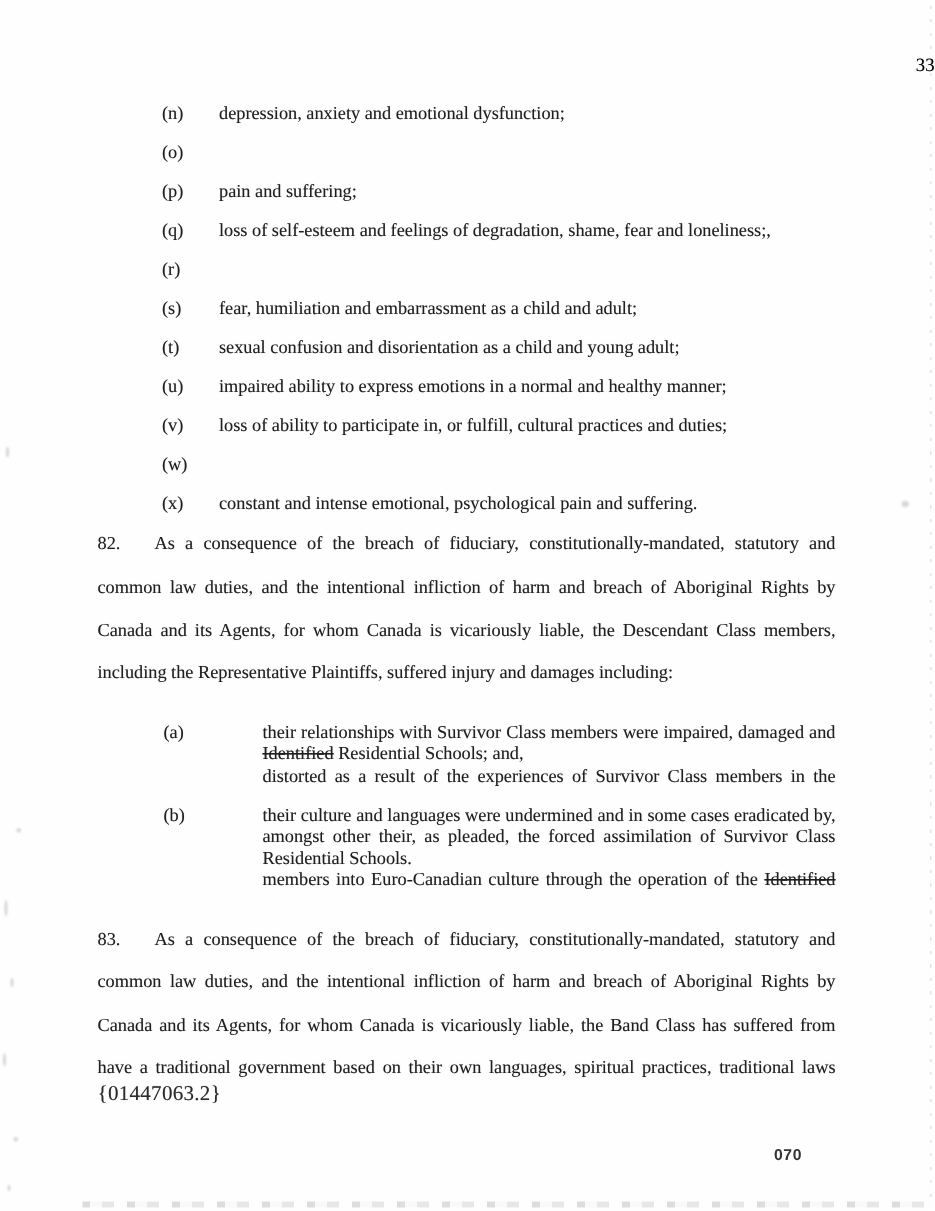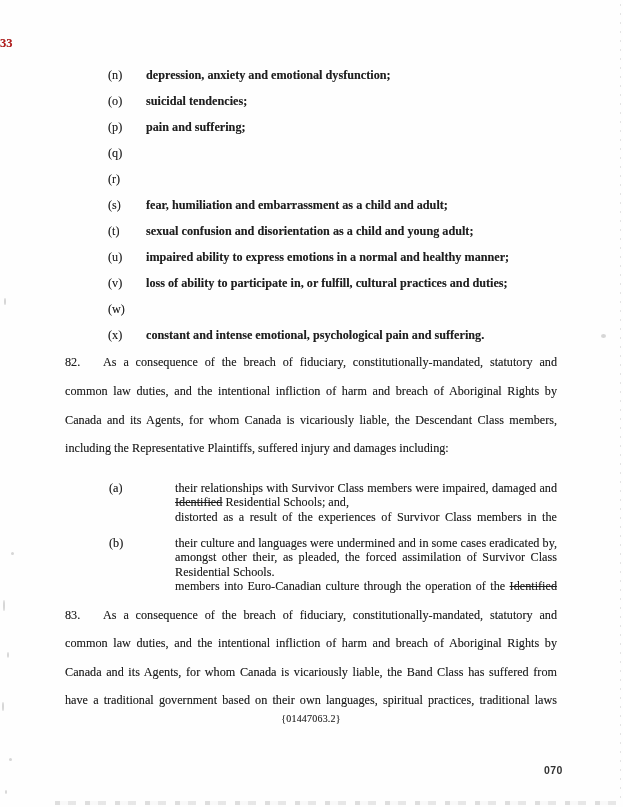--- a/index.html
+++ b/index.html
@@ -12,66 +12,64 @@
     position: relative;
     width: 623px; height: 807px;
     background: #fefefe;
     font-family: "Liberation Serif", "DejaVu Serif", serif;
     color: #1f1f1f;
     text-shadow: 0 0 0.5px rgba(40,40,40,0.45);
   }
   .page-num {
     position: absolute;
     top: 36px; left: 0; width: 623px;
-    text-align: left;
+    text-align: right;
     font-size: 12.5px;
-    color: #b91c1c;
-    font-weight: bold;
+    color: #000000;
   }
   .content {
     position: absolute;
     left: 65px; top: 69px;
     width: 492px;
     font-size: 12.2px;
   }
   
   .lrow { display: flex; height: 26px; line-height: 13px; }
   .llbl { padding-left: 43px; width: 38px; flex: 0 0 38px; box-sizing: content-box; }
-  .ltxt { flex: 1; font-weight: bold; }
+  .ltxt { flex: 1; }
   
   .para { margin: 0; }
   .p82 { margin-top: -7px; }
-  .p83 { margin-top: 8px; }
+  .p83 { margin-top: 19px; }
   .dline { line-height: 28.8px; height: 28.8px; white-space: nowrap; }
   .p83 .dline { line-height: 28.2px; height: 28.2px; }
   .dline.just { white-space: normal; text-align: justify; text-align-last: justify; }
   .numline { display: flex; }
   .pnum { flex: 0 0 38px; width: 38px; }
   .numline .ptext { flex: 1; text-align: justify; text-align-last: justify; }
   
   .srow { display: flex; line-height: 14.3px; }
   .subA { margin-top: 18px; }
   .subB { margin-top: 12px; }
   .slbl { padding-left: 44px; width: 35px; flex: 0 0 35px; box-sizing: content-box; }
   .sbody { flex: 1; margin-left: 31px; }
   .sline { line-height: 14.3px; }
   .sline.just { text-align: justify; text-align-last: justify; }
   .strike { text-decoration: line-through; text-decoration-thickness: 1px; }
   
   .doc-id {
     line-height: 10px;
-    font-size: 10px;
+    font-size: 14px;
     letter-spacing: 0.2px;
     color: #2b2b2b;
-    text-align: center;
   }
   
   .bates {
     position: absolute;
-    left: 544px; top: 764px;
+    left: 516px; top: 764px;
     font-family: "Liberation Sans", "DejaVu Sans", sans-serif;
     font-weight: 700;
     font-size: 10.5px;
     letter-spacing: 0.4px;
     color: #333333;
     text-shadow: none;
   }
   
   .edge-line-right {
     position: absolute; top: 4px; bottom: 6px; right: 2px; width: 1px;
@@ -103,28 +101,28 @@
 
   <div class="content">
 
     <div>
       <div class="lrow">
           <span class="llbl">(n)</span>
           <span class="ltxt">depression, anxiety and emotional dysfunction;</span>
         </div>
       <div class="lrow">
           <span class="llbl">(o)</span>
-          <span class="ltxt">suicidal tendencies;</span>
         </div>
       <div class="lrow">
           <span class="llbl">(p)</span>
           <span class="ltxt">pain and suffering;</span>
         </div>
       <div class="lrow">
           <span class="llbl">(q)</span>
+          <span class="ltxt">loss of self-esteem and feelings of degradation, shame, fear and loneliness;,</span>
         </div>
       <div class="lrow">
           <span class="llbl">(r)</span>
         </div>
       <div class="lrow">
           <span class="llbl">(s)</span>
           <span class="ltxt">fear, humiliation and embarrassment as a child and adult;</span>
         </div>
       <div class="lrow">
           <span class="llbl">(t)</span>

